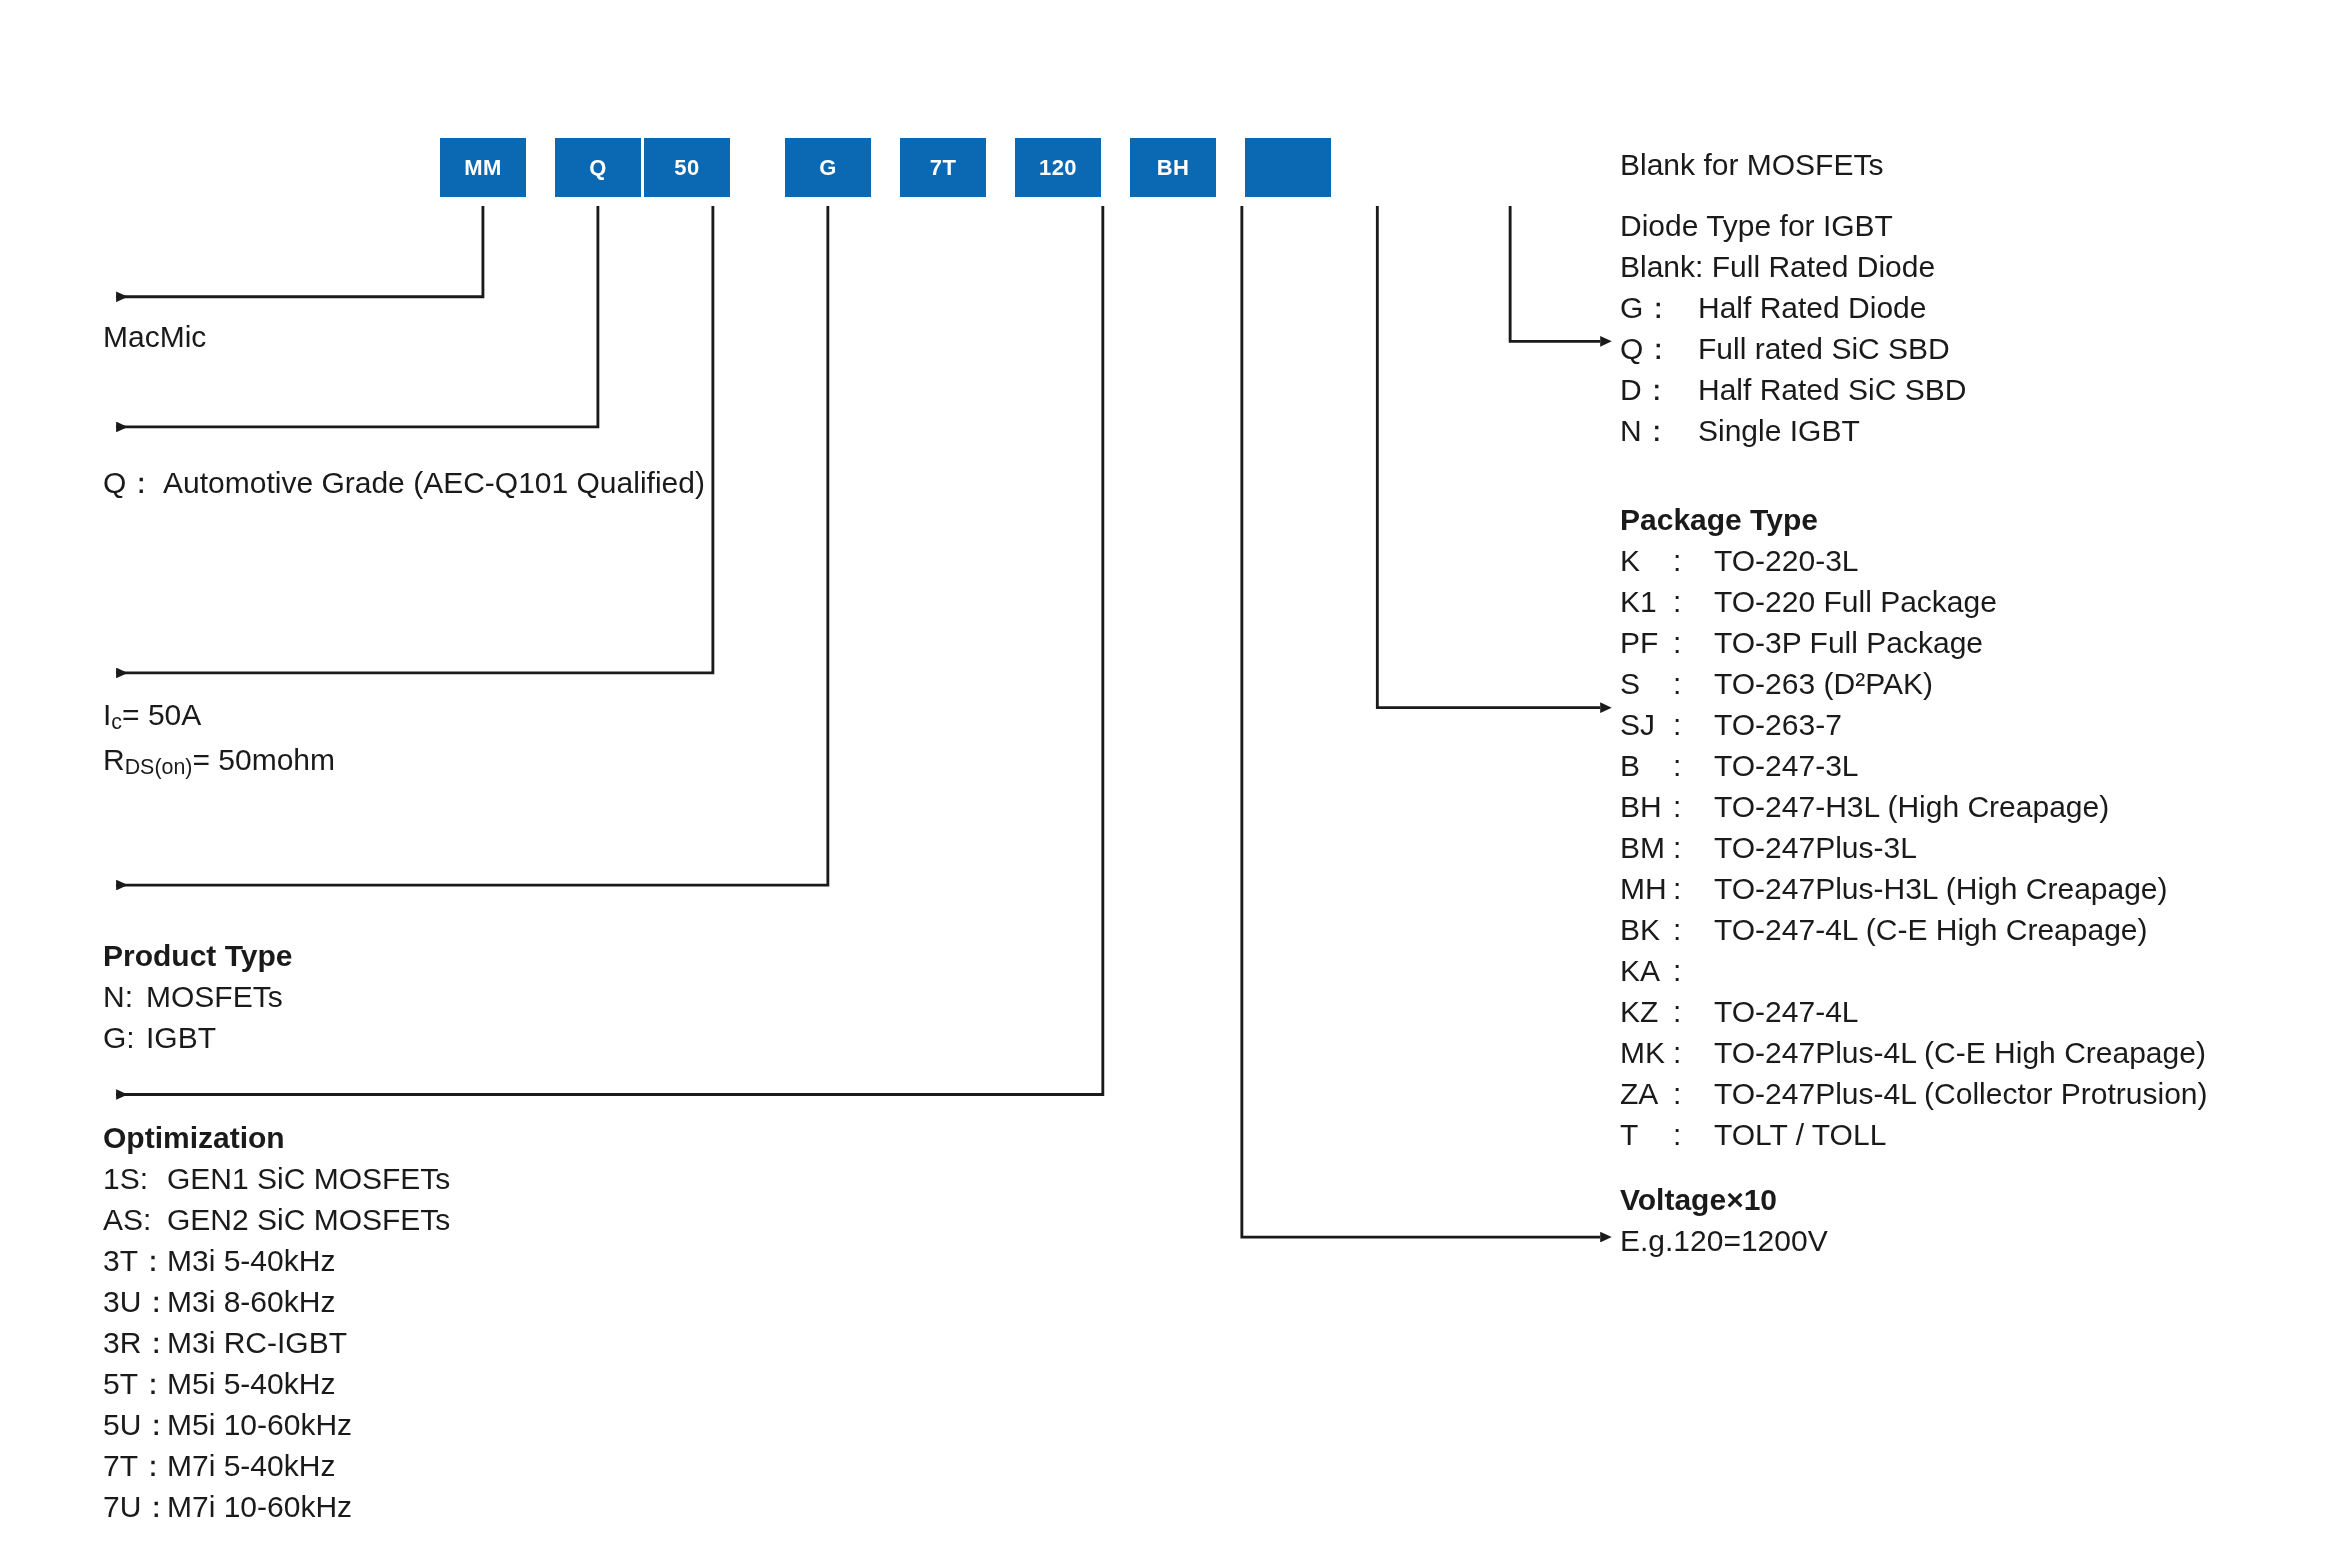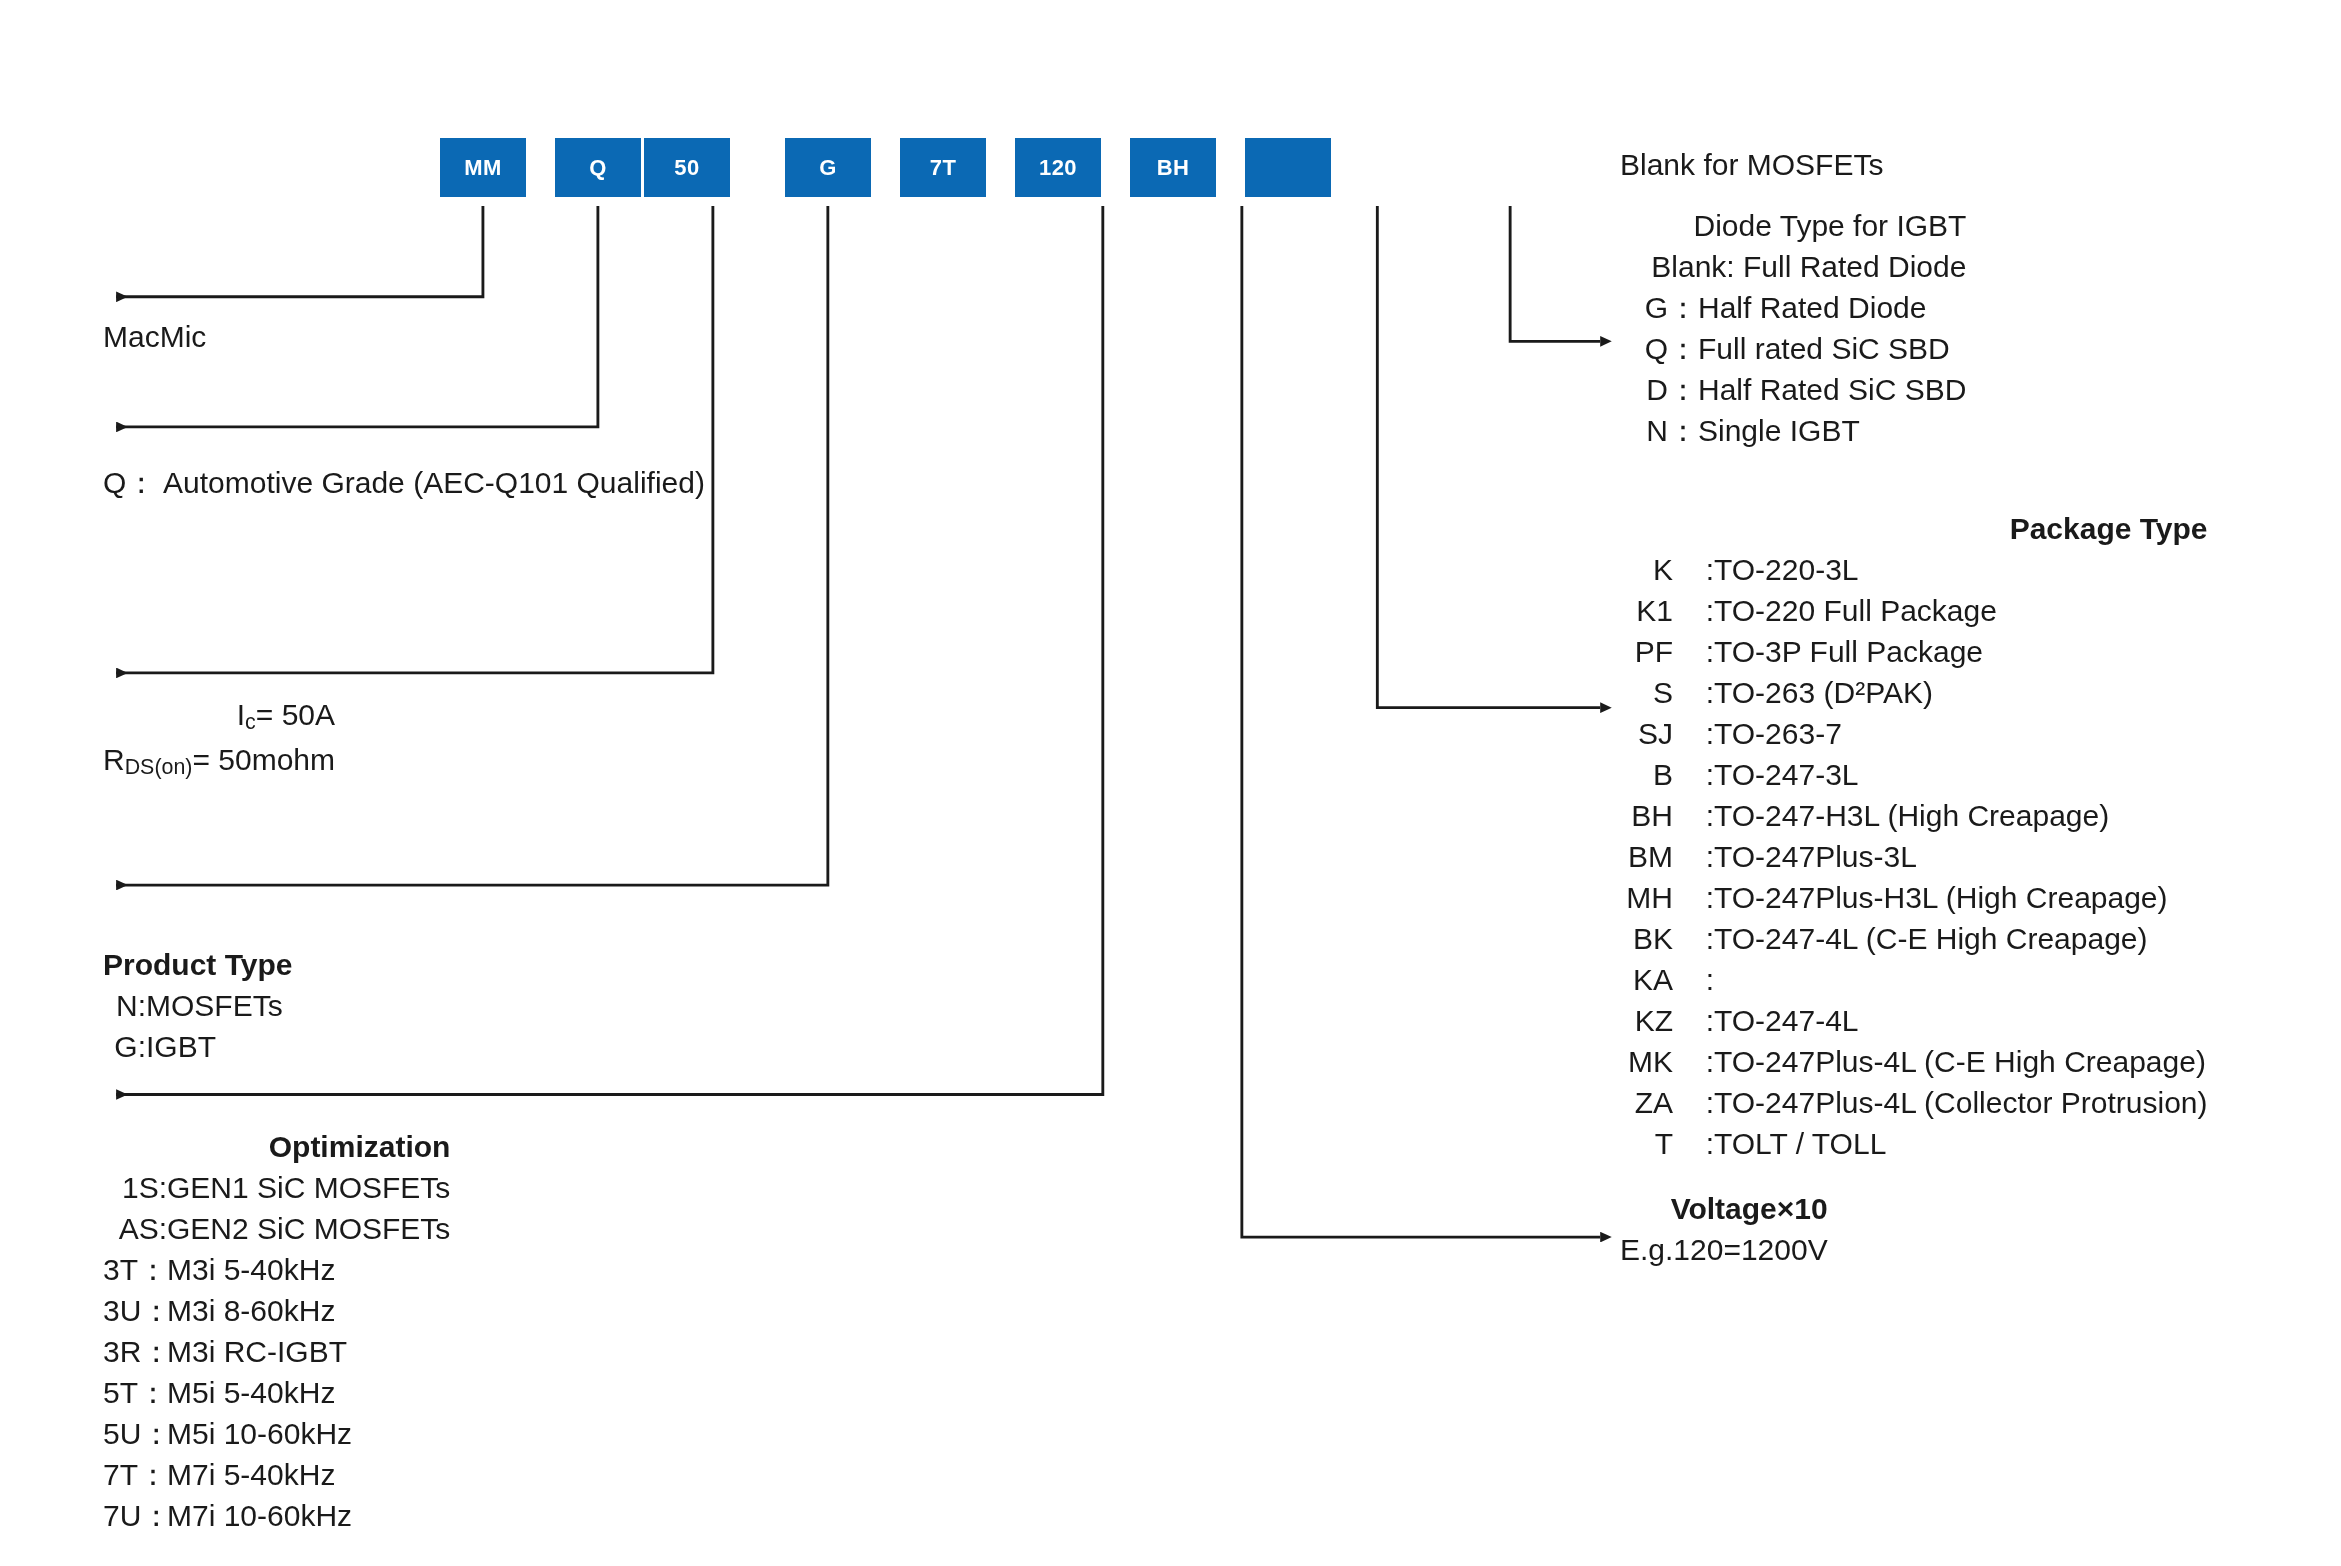--- a/index.html
+++ b/index.html
@@ -43,25 +43,23 @@
   }
   
   .tblock {
     position: absolute;
     font-size: 30px;
     line-height: 41px;
     white-space: nowrap;
   }
   .tblock .hd {
     font-weight: bold;
-    margin-top: 9px;
   }
   .row {
     display: block;
-    text-align: right;
   }
   
   .kv {
     display: flex;
   }
   .kv .k {
     display: inline-block;
     flex: 0 0 auto;
   }
   .kv .v {

